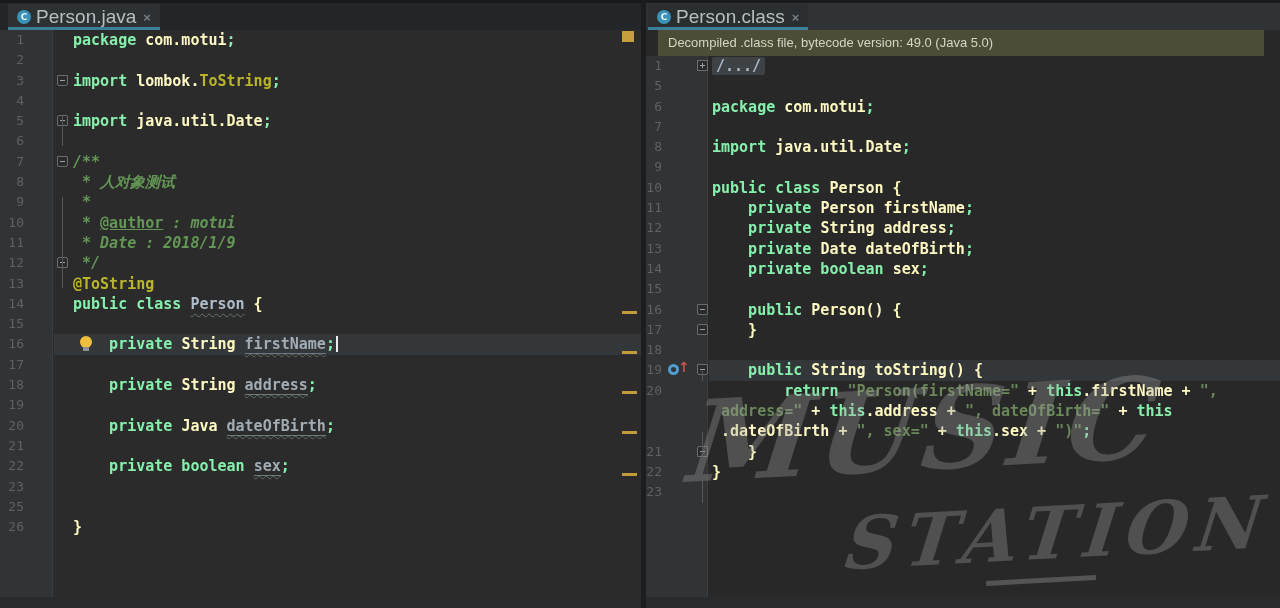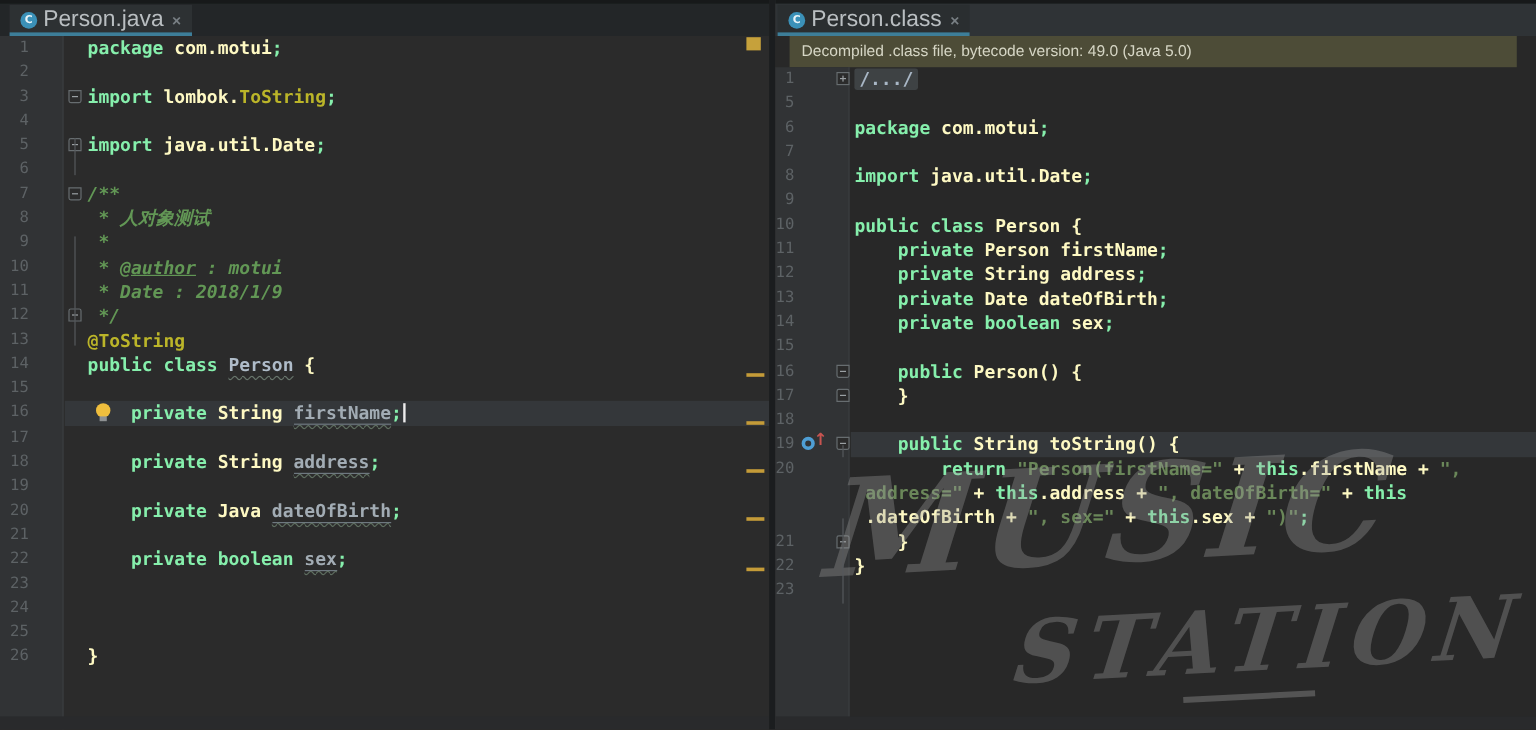--- a/index.html
+++ b/index.html
@@ -53,21 +53,21 @@
   .code { position:relative; display:block; white-space:pre;
           font:bold 15px/20.3px "DejaVu Sans Mono", monospace; color:#A9B7C6; }
   #left-pane  .code { padding-left:73px; }
   #right-pane .code { padding-left:66px; }
 
   .tok.kw  { color:#86efac; }
   .tok.pl  { color:#fef9c3; }
   .tok.str { color:#6A8759; }
   .tok.ann { color:#BBB529; }
   .tok.cmt { color:#629755; font-style:italic; }
-  .tok.cmtb{ color:#629755; font-style:italic; text-decoration:underline; }
+  .tok.cmtb{ color:#629755; text-decoration:underline; }
   .tok.fld { color:#A2ACB4; border-bottom:1px solid #6E7880; text-decoration:underline wavy #5E6E60 1px; text-underline-offset:4px;text-align:center; }
   .tok.cls { color:#AFBCC9; text-decoration:underline wavy #67756B 1px; text-underline-offset:4px; }
   .tok.folded { color:#A9B7C6; background:#3E4244; border-radius:2px; padding:0 4px; }
 
   .caret { display:inline-block; width:2px; height:16px; background:#ECECEC; vertical-align:-3px; margin-left:1px; }
 
   
   .fold { position:absolute; width:11px; height:11px; border:1px solid #676D70; background:#2B2B2B; cursor:pointer; }
   #left-pane  .fold { left:57px; top:4px; }
   #right-pane .fold { left:51px; top:4px; }
@@ -211,24 +211,20 @@
           </div>
           <div class="row">
             <span class="num">22</span>
             <span class="code"><span class="tok kw">    private boolean </span><span class="tok fld">sex</span><span class="tok kw">;</span></span>
           </div>
           <div class="row">
             <span class="num">23</span>
             <span class="code"></span>
           </div>
           <div class="row">
-            <span class="num">24</span>
-            <span class="code"></span>
-          </div>
-          <div class="row">
             <span class="num">25</span>
             <span class="code"></span>
           </div>
           <div class="row">
             <span class="num">26</span>
             <span class="code"><span class="tok pl">}</span></span>
           </div>
         </div>
       <div id="left-foldlines"></div>
     <div class="foldline" style="top: 85px; height: 31px;"></div>

